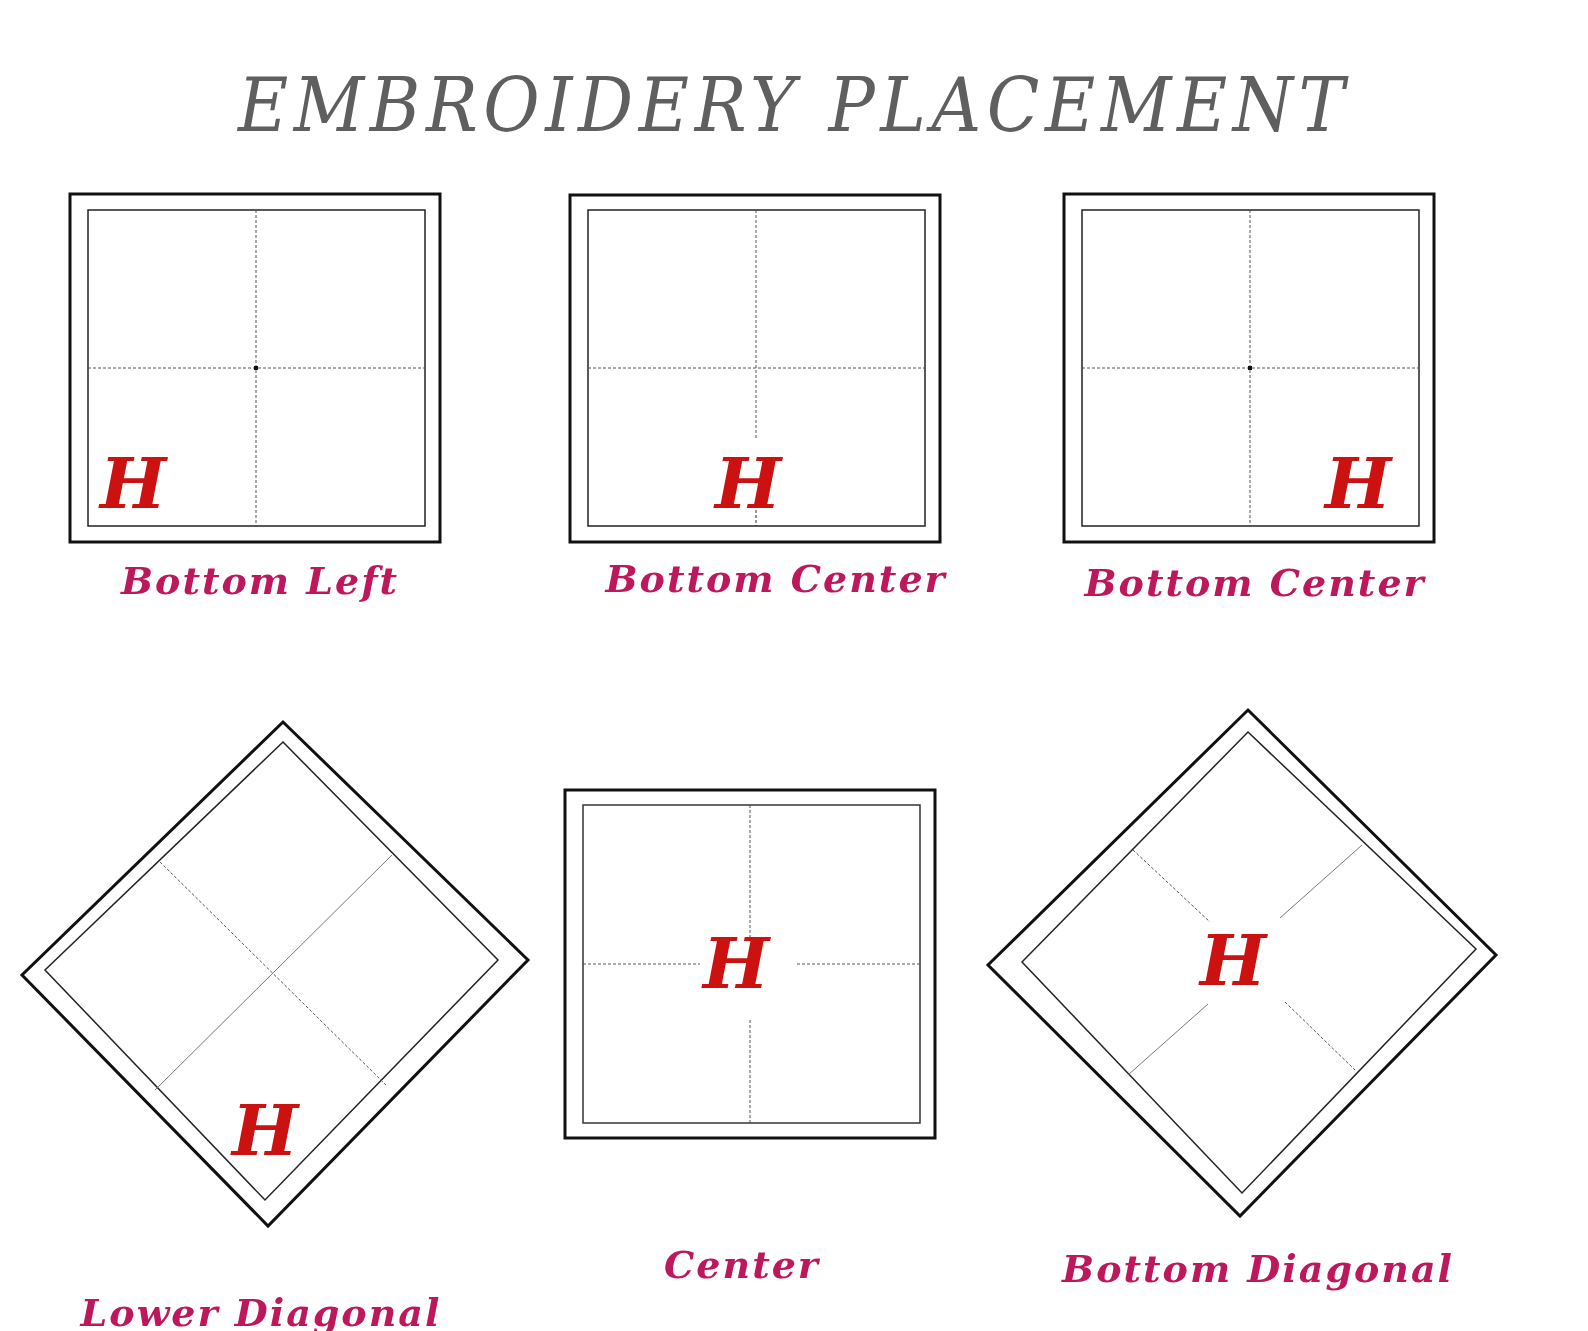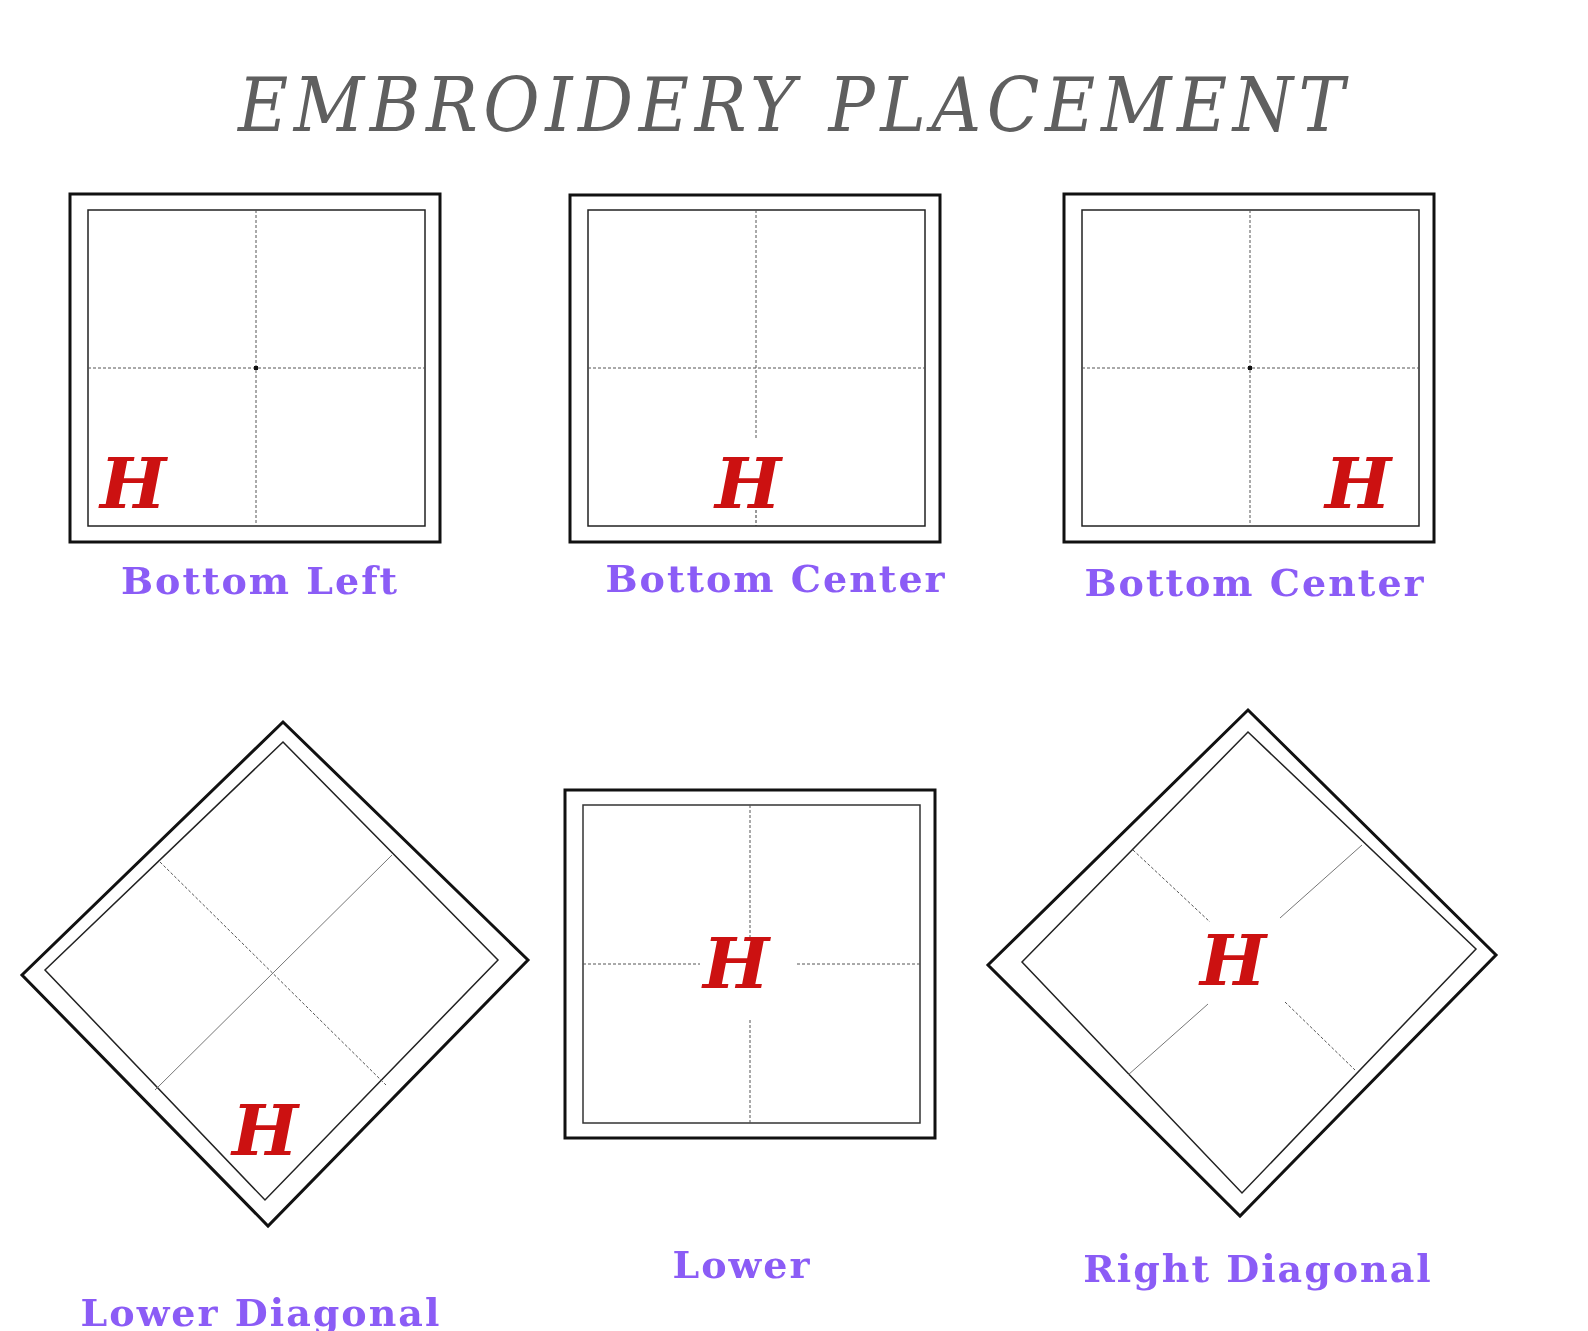--- a/index.html
+++ b/index.html
@@ -3,22 +3,22 @@
 <meta charset="utf-8">
 <style>
   html, body { margin:0; padding:0; background:#ffffff; }
   body { width:1588px; height:1331px; position:relative; overflow:hidden; font-family:"DejaVu Serif", serif; }
   .title {
     position:absolute; left:0; top:62px; width:1588px; text-align:center;
     font-family:"DejaVu Serif", serif; font-style:italic; font-size:74px; letter-spacing:6px;
     color:#5f5f5f; transform:scaleX(0.93);
   }
   .label {
-    position:absolute; font-family:"DejaVu Serif", serif; font-weight:bold;
-    font-size:38px; color:#8b5cf6; letter-spacing:2px; white-space:nowrap;
+    position:absolute; font-family:"DejaVu Serif", serif; font-style:italic; font-weight:bold;
+    font-size:38px; color:#be185d; letter-spacing:2px; white-space:nowrap;
     transform:translateX(-50%);
   }
   svg.diagram { position:absolute; left:0; top:0; }
   .mono { font-family:"DejaVu Serif", serif; font-style:italic; font-weight:bold; font-size:70px; fill:#cc1111; }
 </style>
 </head>
 <body>
 
 <div class="title">EMBROIDERY PLACEMENT</div>
 
@@ -77,14 +77,14 @@
     <line x1="1362" y1="845" x2="1280" y2="918" stroke="#777" stroke-width="1"></line>
     <line x1="1208" y1="1004" x2="1128" y2="1075" stroke="#777" stroke-width="1"></line>
     <text class="mono" x="1200" y="985">H</text>
   </g>
 </svg>
 
 <div class="label" style="left:260px; top:558px;">Bottom Left</div>
 <div class="label" style="left:776px; top:556px;">Bottom Center</div>
 <div class="label" style="left:1255px; top:560px;">Bottom Center</div>
 <div class="label" style="left:261px; top:1246px;margin-top:44px;">Lower Diagonal</div>
-<div class="label" style="left:742px; top:1242px;">Lower</div>
-<div class="label" style="left:1258px; top:1246px;">Right Diagonal</div>
+<div class="label" style="left:742px; top:1242px;">Center</div>
+<div class="label" style="left:1258px; top:1246px;">Bottom Diagonal</div>
 
 </body></html>

